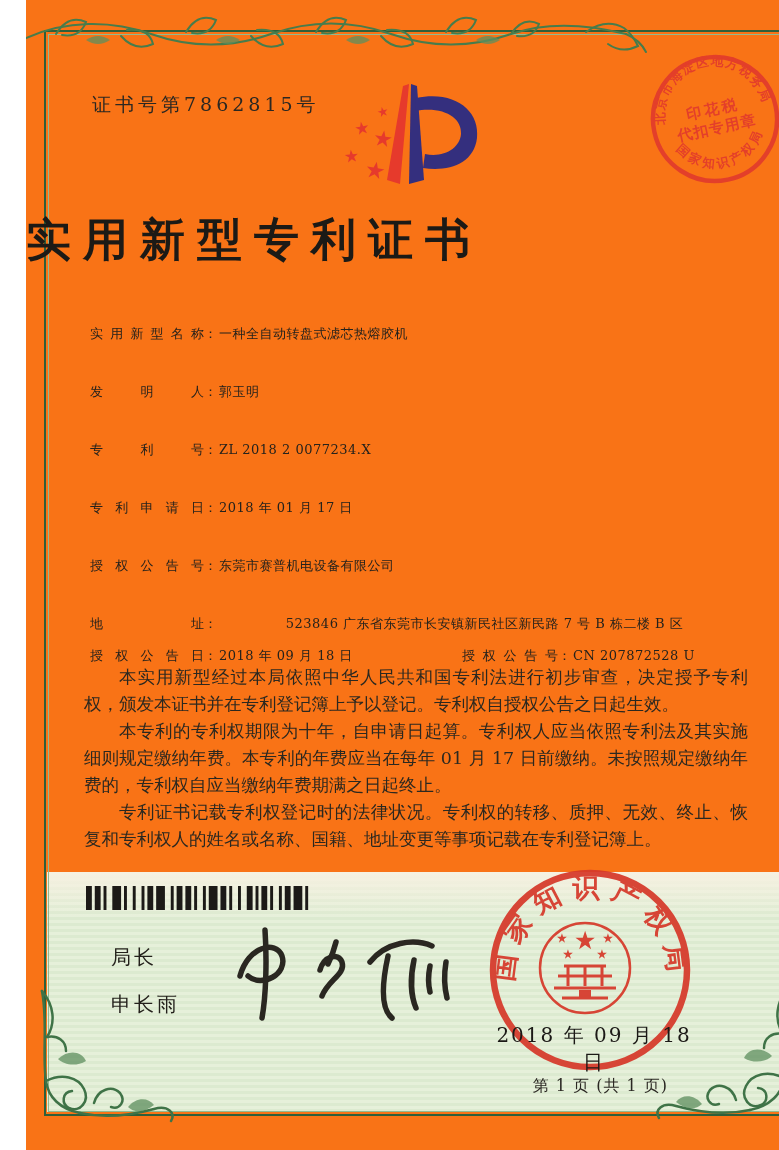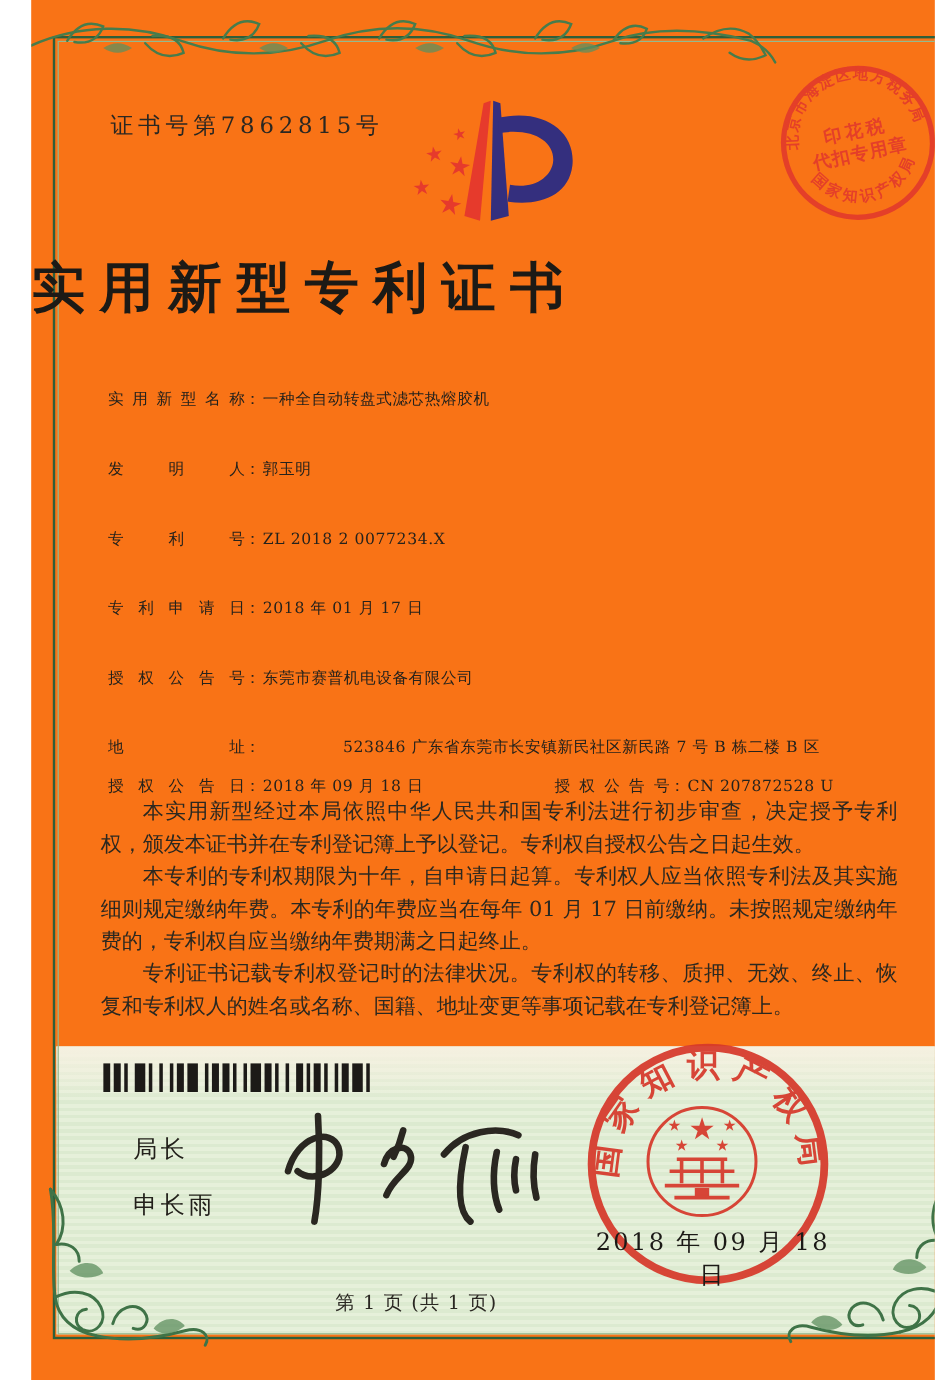--- a/index.html
+++ b/index.html
@@ -73,21 +73,21 @@
   
   #seal{position:absolute;left:452px;top:858px;width:226px;height:226px;}
   #seal text{fill:#d6392a;font-family:"DejaVu Serif","Liberation Serif",serif;font-weight:bold;}
   #seal-date{
     position:absolute;left:468px;top:1022px;width:200px;
     font-size:20px;letter-spacing:2px;color:#1b1916;text-align:center;z-index:5;
   }
   
   #footer{
     position:absolute;left:0;top:1076px;width:642px;
-    text-align:center;font-size:16px;color:#2a2722;letter-spacing:1px;
+    text-align:right;font-size:16px;color:#2a2722;letter-spacing:1px;
   }
 </style>
 </head>
 <body>
 
 <div id="page">
 
   <div id="green-band">
       <div class="fade"></div>
     </div>

